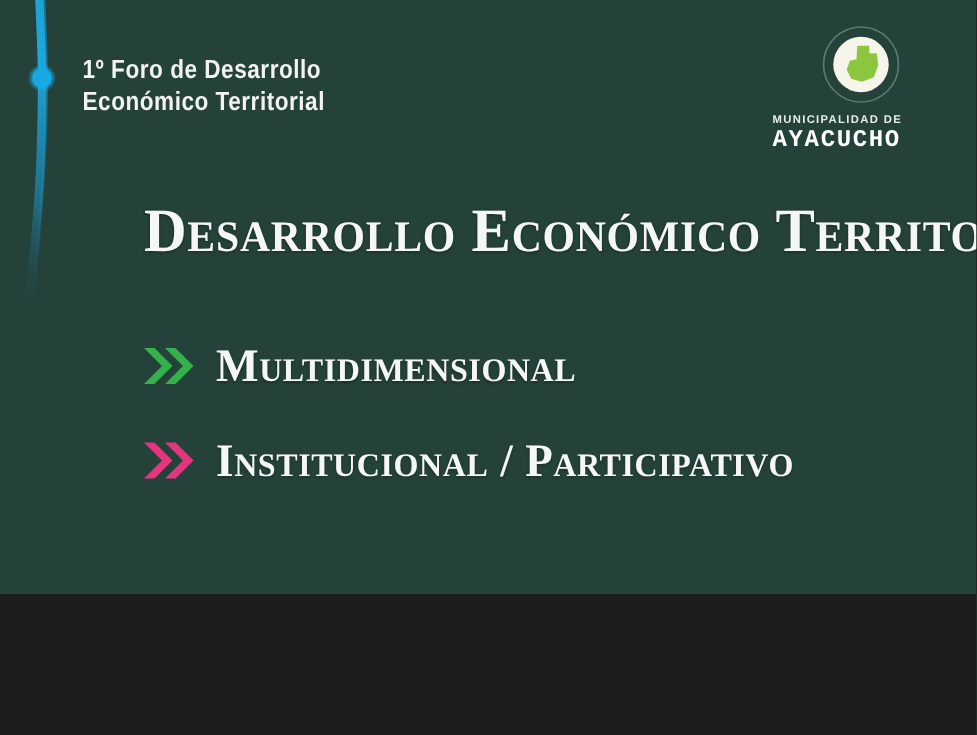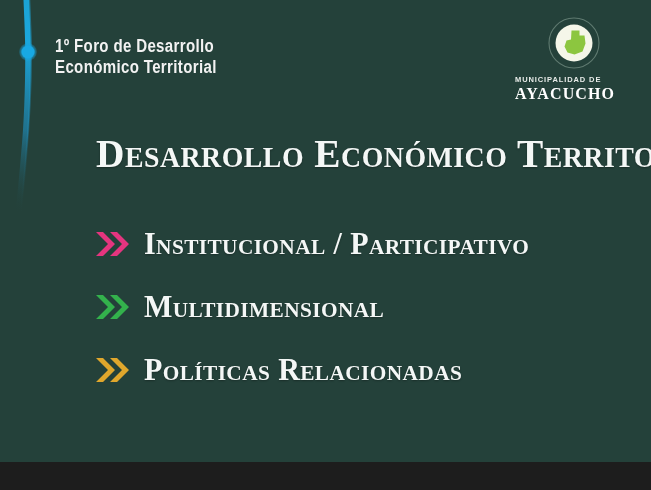--- a/index.html
+++ b/index.html
@@ -3,21 +3,21 @@
 <meta charset="utf-8">
 <style>
   html, body {
     margin: 0;
     padding: 0;
     background: #1d1d1d;
   }
   #slide {
     position: relative;
     width: 651px;
-    height: 462px;
+    height: 396px;
     overflow: hidden;
     background: #24413a;
     font-family: "Liberation Sans", sans-serif;
     -webkit-font-smoothing: antialiased;
   }
 
   
   .curve-layer {
     position: absolute;
     left: 0;
@@ -66,21 +66,21 @@
     letter-spacing: 0.9px;
     line-height: 9px;
     font-family: "Liberation Sans", sans-serif;
   }
   .logo-text-big {
     color: #ffffff;
     font-size: 16px;
     font-weight: bold;
     letter-spacing: 1.1px;
     line-height: 19px;
-    font-family: Liberation Serif, serif;
+    font-family: Liberation Mono, monospace;
   }
 
   
   .main-title {
     position: absolute;
     left: 96px;
     top: 129px;
     color: #f4f7f6;
     font-family: "Liberation Serif", serif;
     font-variant: small-caps;
@@ -167,37 +167,30 @@
     <div class="logo-text-big">AYACUCHO</div>
   </div>
 
   <div class="main-title">Desarrollo Económico Territorial</div>
 
   <div class="bullets">
 
 
     <div class="bullet-row">
       <svg class="chev" viewBox="0 0 34 26">
-        <path d="M0,1 L12,13 L0,25 L7,25 L19,13 L7,1 Z" fill="#e5357f"></path>
-        <path d="M14,1 L26,13 L14,25 L21,25 L33,13 L21,1 Z" fill="#e5357f"></path>
-      </svg>
-      <div class="bullet-label">Institucional / Participativo</div>
-    </div>
-
-    <div class="bullet-row">
-      <svg class="chev" viewBox="0 0 34 26">
         <path d="M0,1 L12,13 L0,25 L7,25 L19,13 L7,1 Z" fill="#33b24c"></path>
         <path d="M14,1 L26,13 L14,25 L21,25 L33,13 L21,1 Z" fill="#33b24c"></path>
       </svg>
       <div class="bullet-label">Multidimensional</div>
     </div>
 
     <div class="bullet-row">
       <svg class="chev" viewBox="0 0 34 26">
-        <path d="M0,1 L12,13 L0,25 L7,25 L19,13 L7,1 Z" fill="#e0a72c"></path>
-        <path d="M14,1 L26,13 L14,25 L21,25 L33,13 L21,1 Z" fill="#e0a72c"></path>
+        <path d="M0,1 L12,13 L0,25 L7,25 L19,13 L7,1 Z" fill="#e5357f"></path>
+        <path d="M14,1 L26,13 L14,25 L21,25 L33,13 L21,1 Z" fill="#e5357f"></path>
       </svg>
-      <div class="bullet-label">Políticas Relacionadas</div>
+      <div class="bullet-label">Institucional / Participativo</div>
     </div>
+
 
   </div>
 
 </div>
 
 </body></html>

